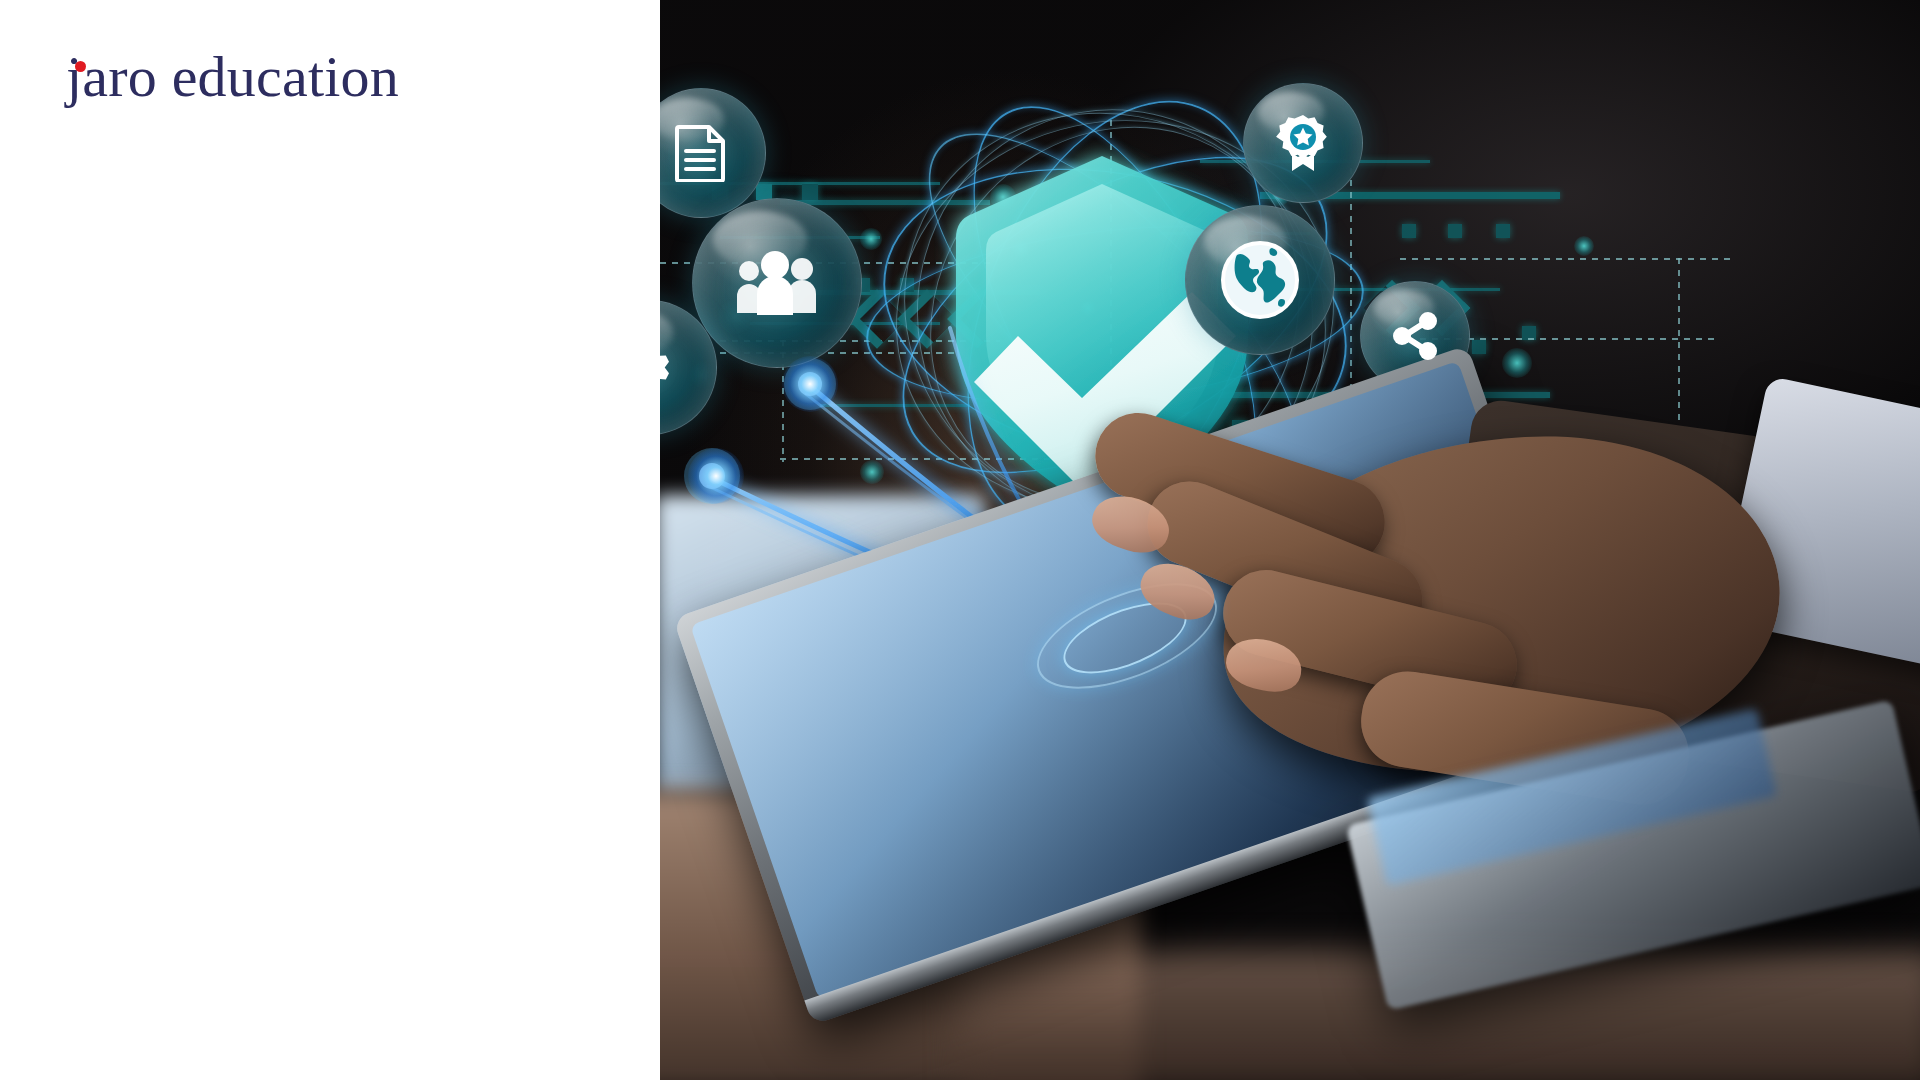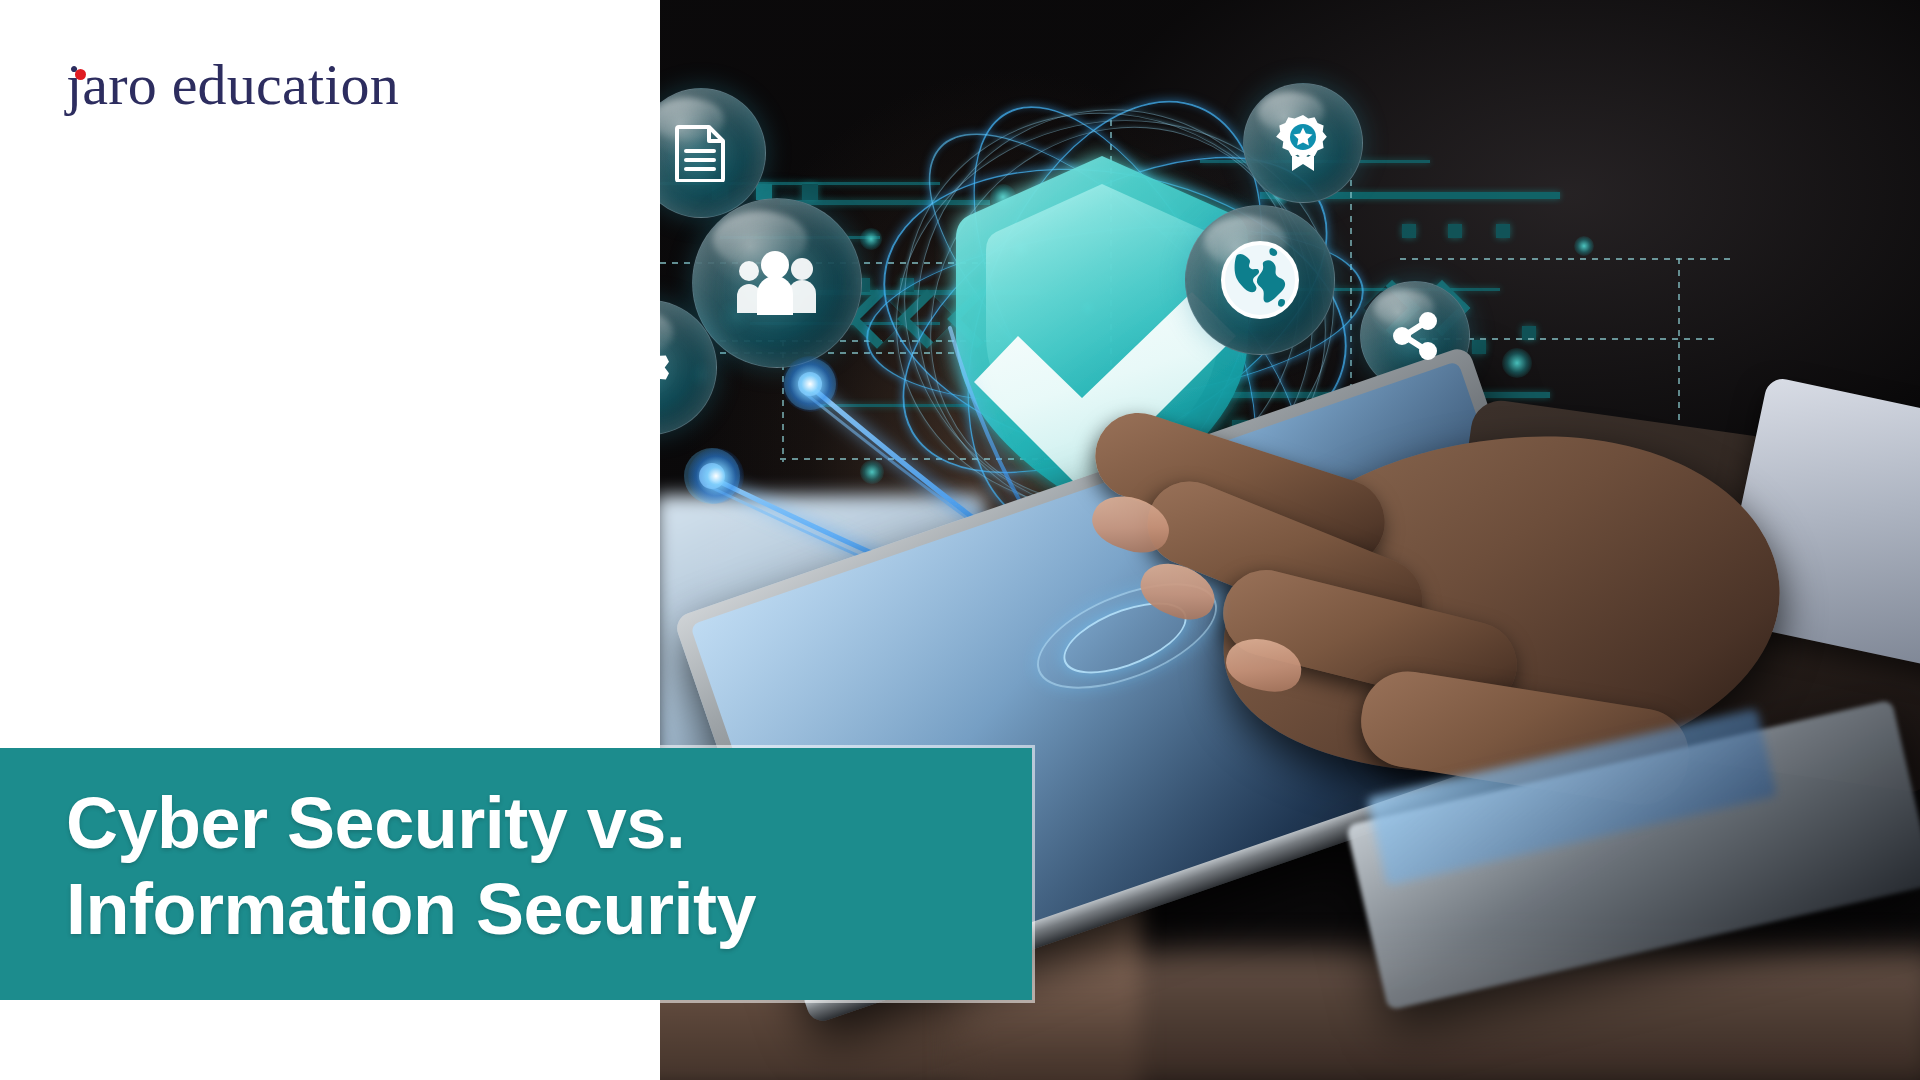--- a/index.html
+++ b/index.html
@@ -14,21 +14,21 @@
   #canvas { position:absolute; inset:0; width:1920px; height:1080px; background:#ffffff; }
 
   
   .left-panel {
     position:absolute; left:0; top:0; width:660px; height:1080px;
     background:#ffffff; z-index:5;
   }
 
   
   .logo {
-    position:absolute; left:66px; top:56px; z-index:30;
+    position:absolute; left:66px; top:48px; z-index:30;
     font-family:"Liberation Serif", serif;
     font-size:58px; line-height:1;
     color:#2d2d5f; letter-spacing:0.2px; white-space:nowrap;
   }
   .logo .dot {
     position:absolute; left:9px; top:13px;
     width:11px; height:11px; border-radius:50%;
     background:#e01b22;
   }
 
@@ -466,19 +466,15 @@
                 transform:rotate(-13deg); border-radius:6px; filter:blur(5px); z-index:18;"></div>
   </div>
 
   <div class="left-panel"></div>
 
   <div class="logo">
     <span class="dot"></span>
     <span>jaro education</span>
   </div>
 
-  <div class="banner">
-    <div class="banner-title">Cyber Security vs.
-Information Security</div>
-  </div>
   <div class="banner-bottom-white"></div>
 
 </div>
 
 </body></html>

